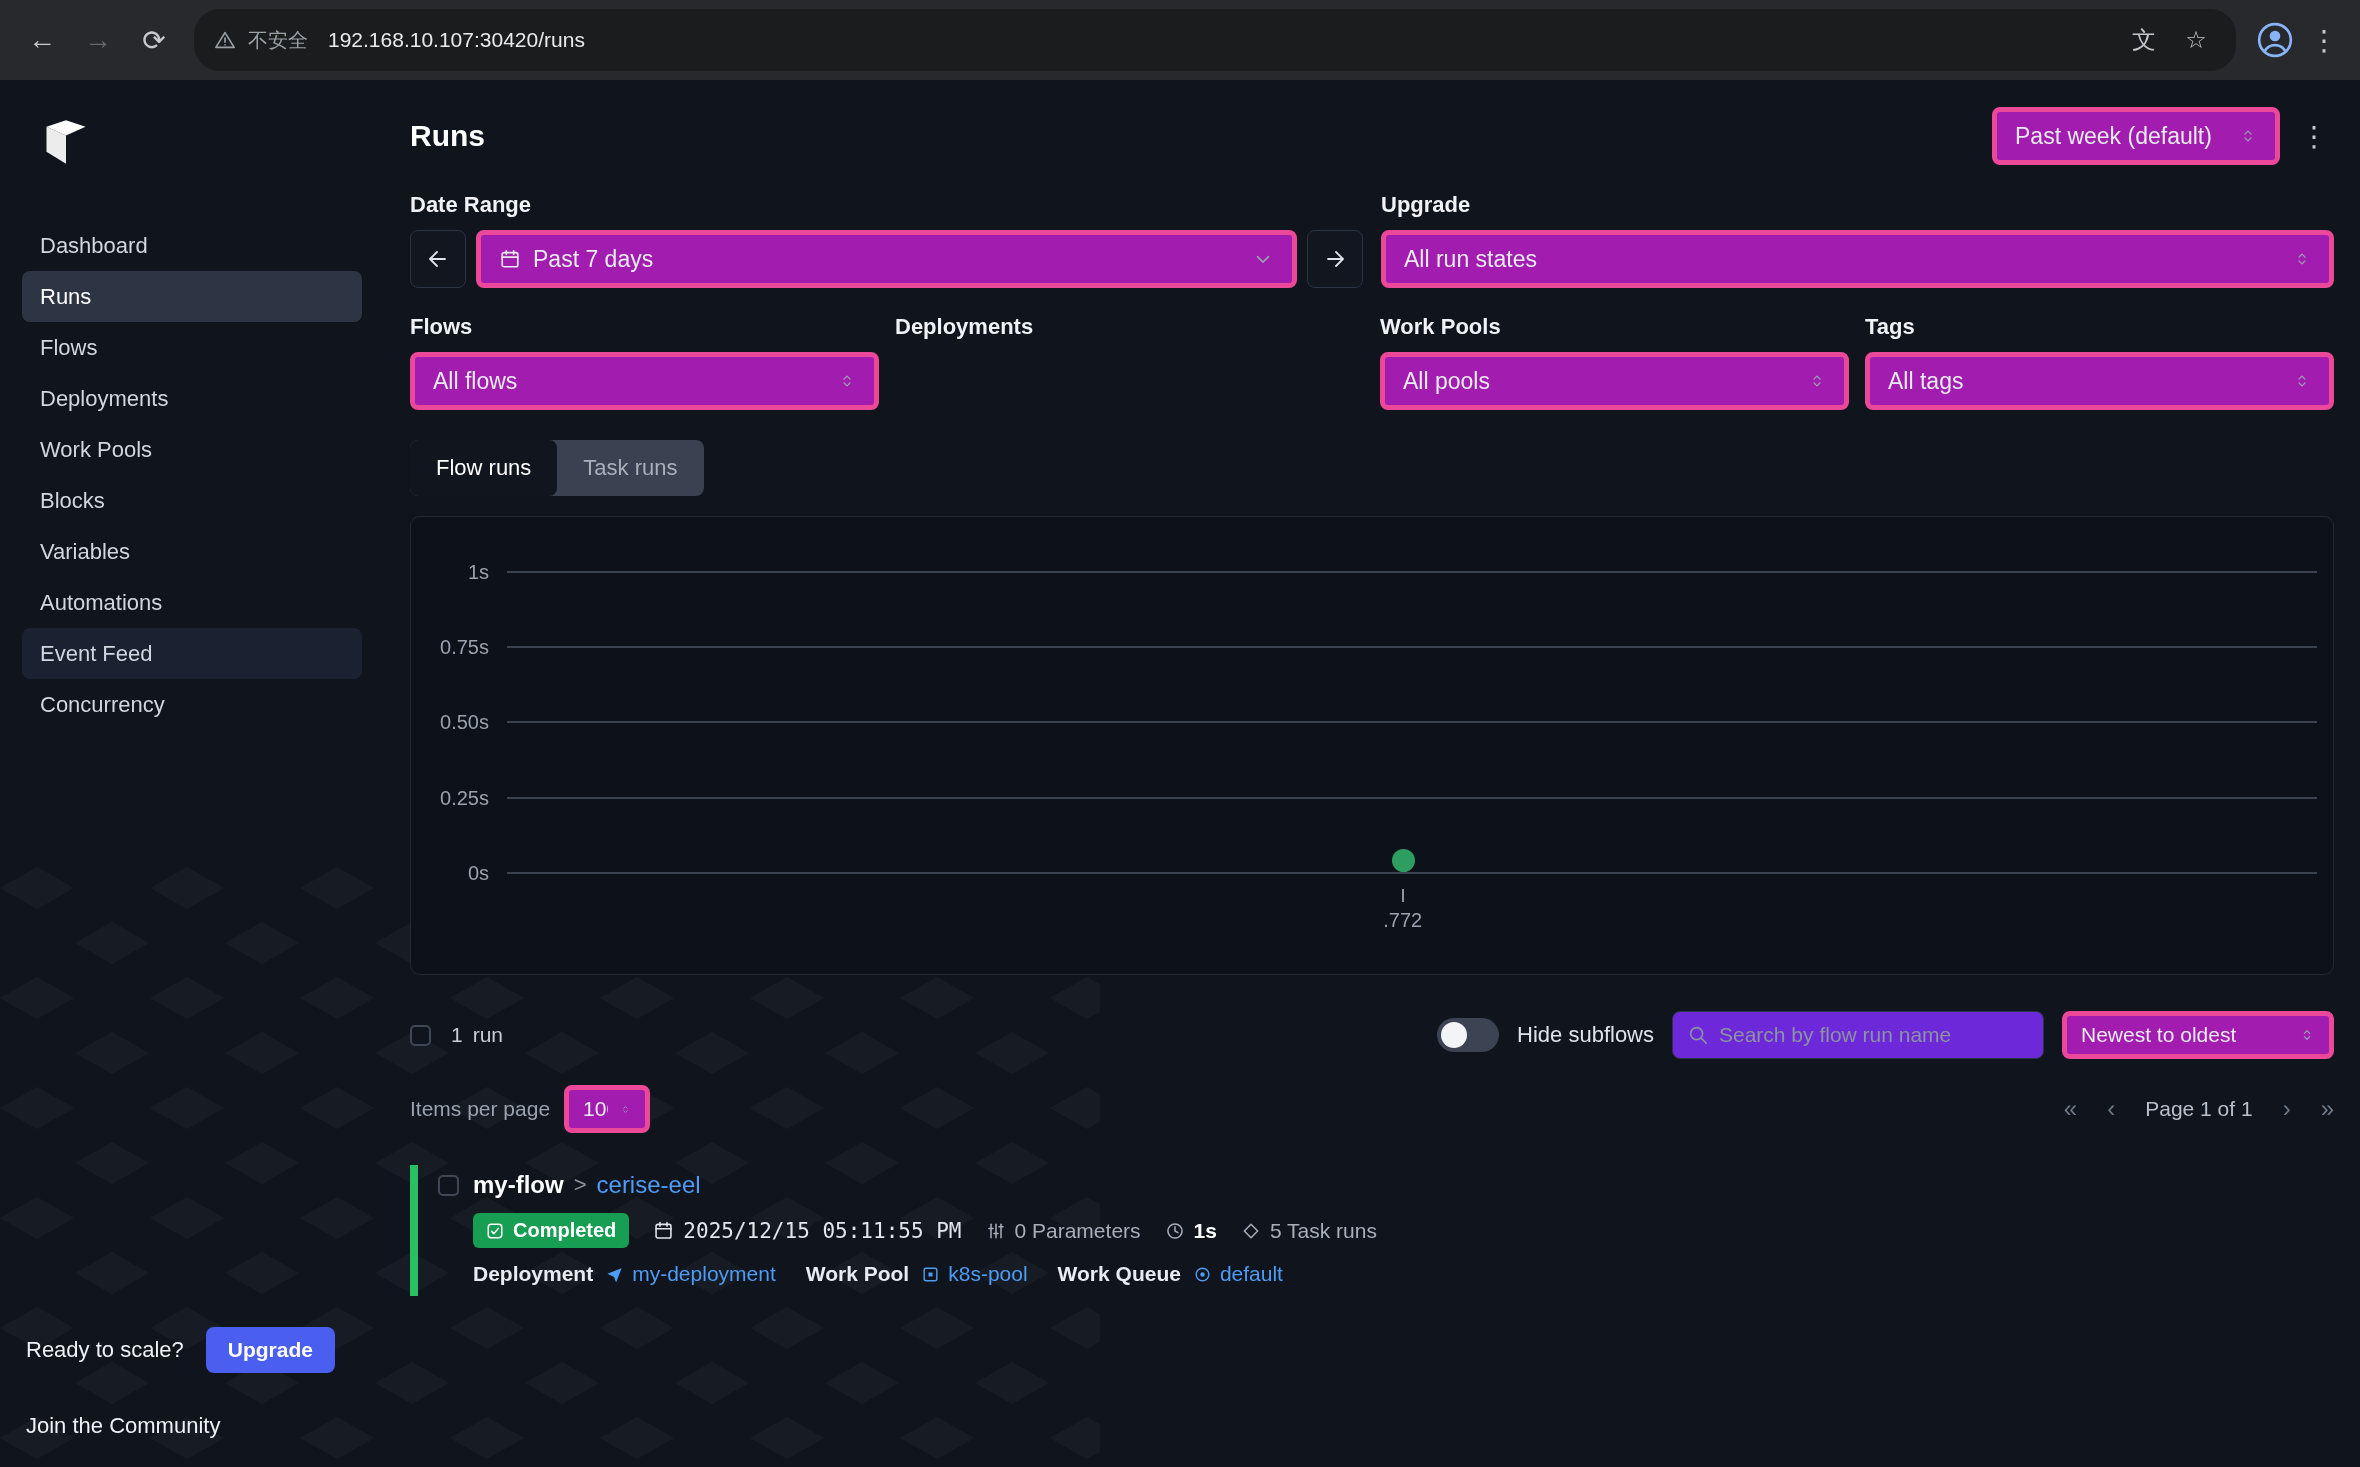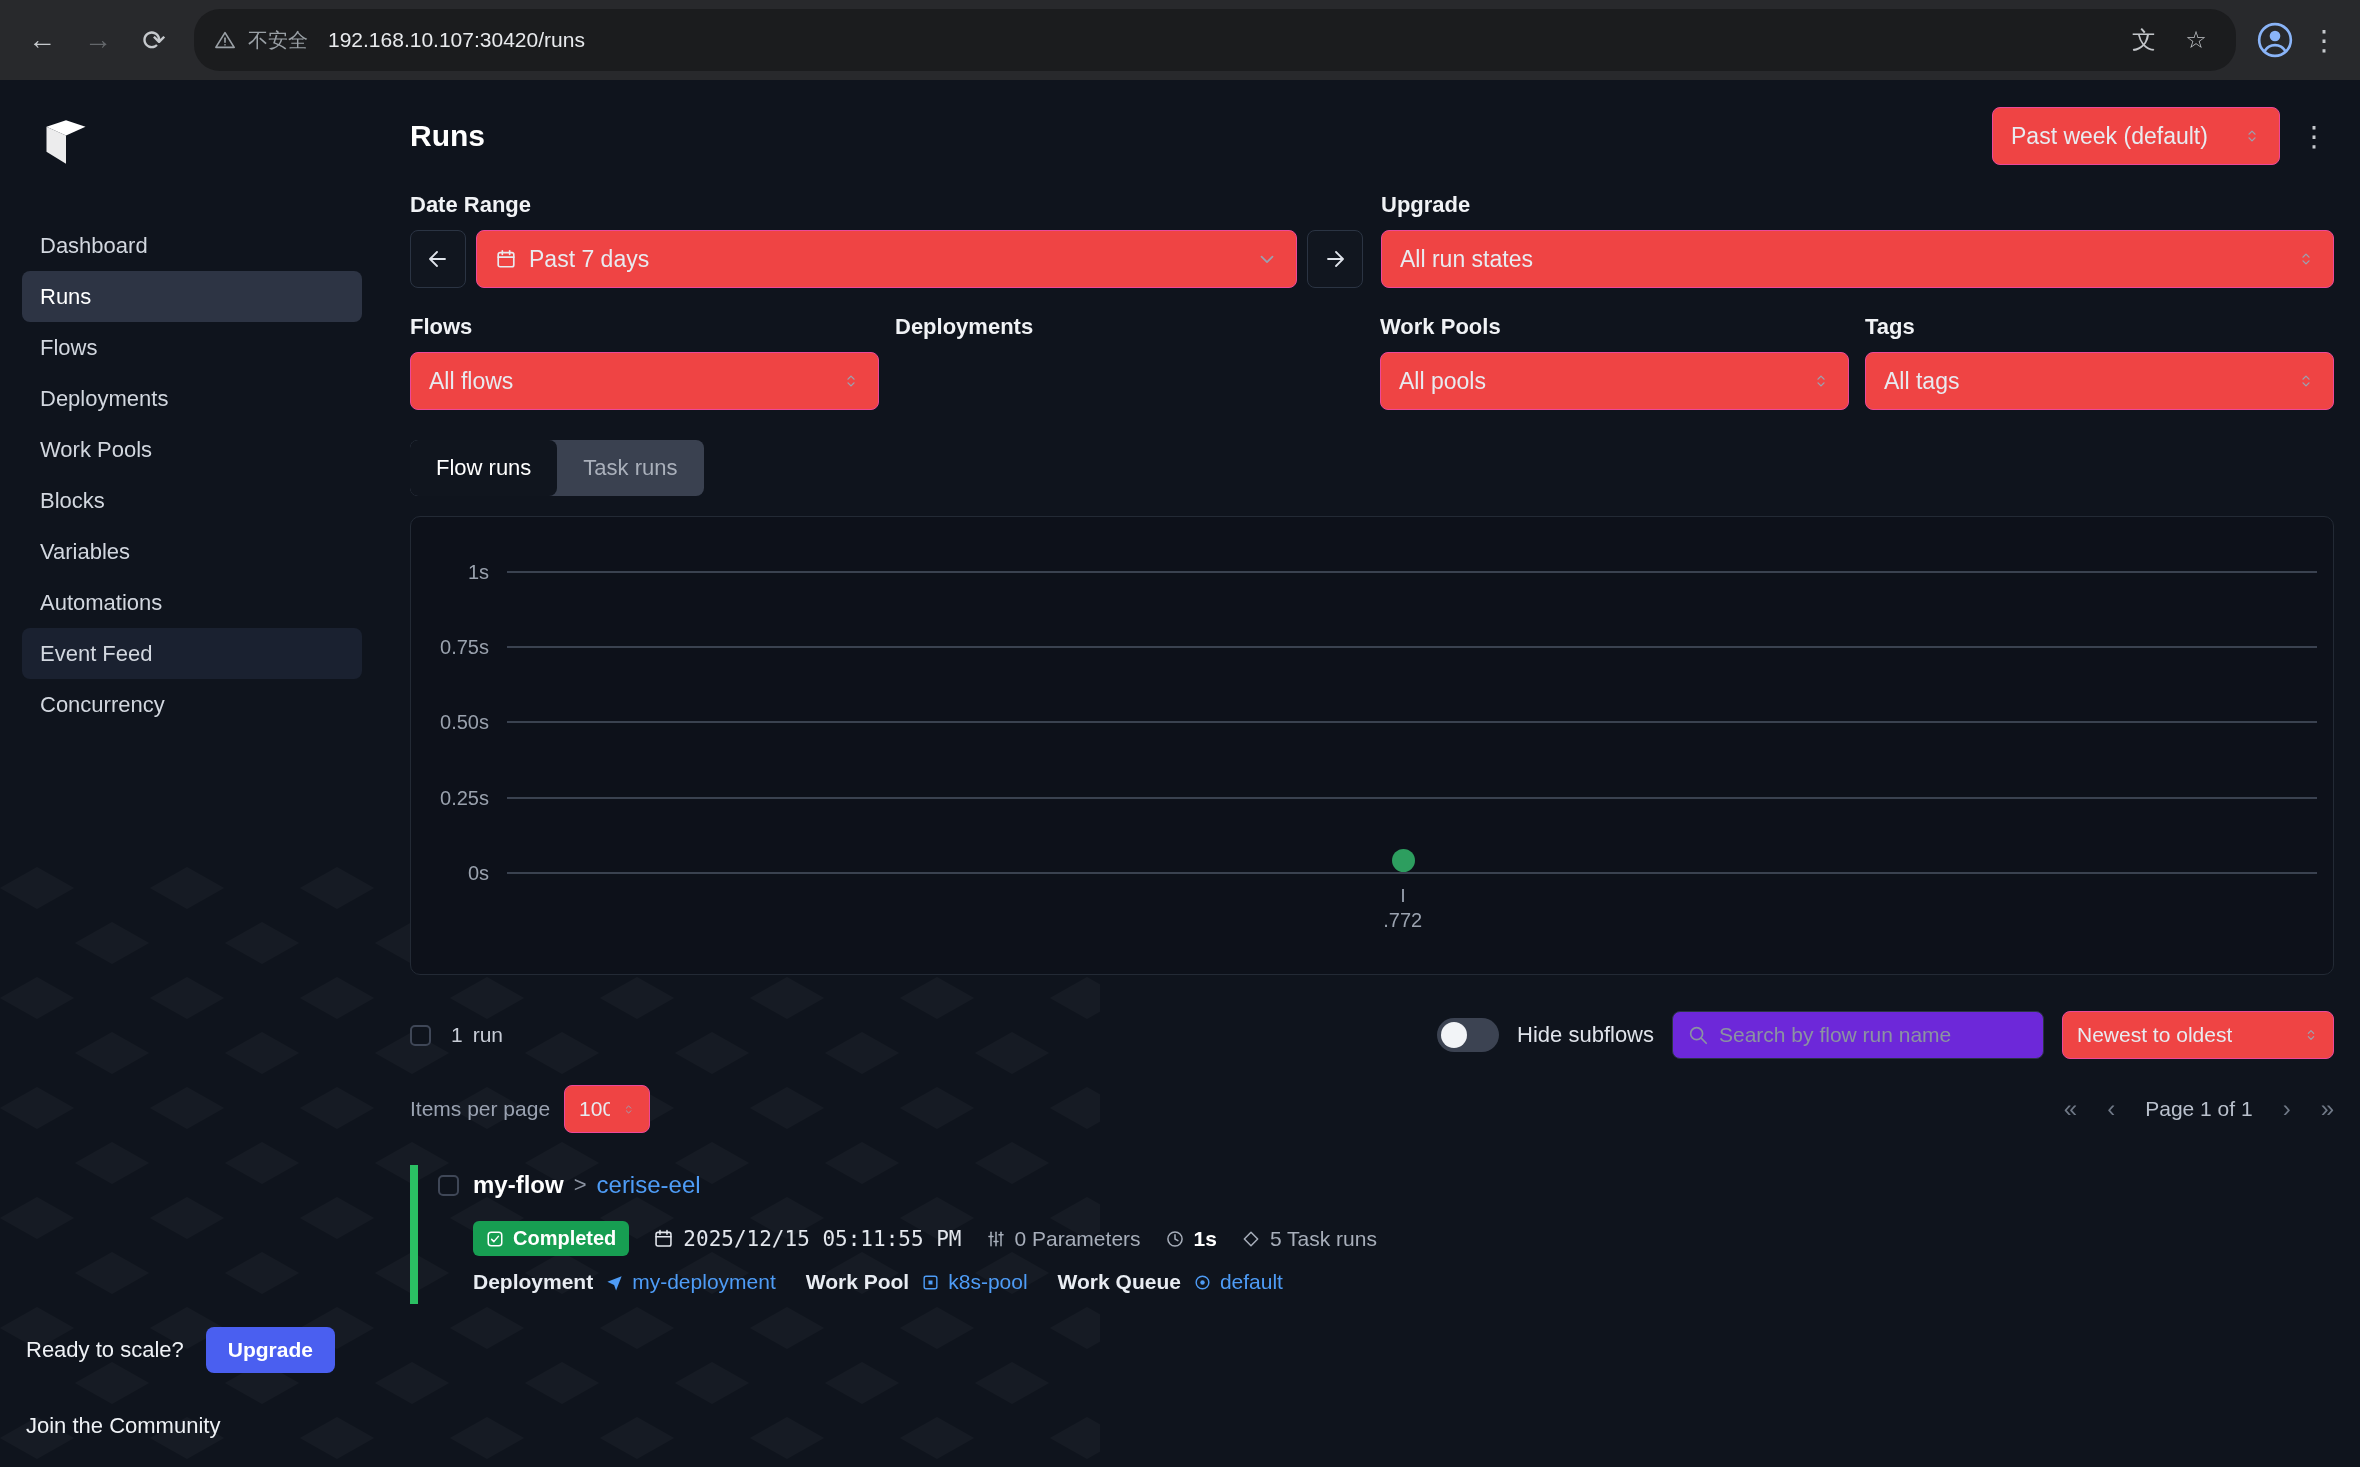--- a/index.html
+++ b/index.html
@@ -39,21 +39,21 @@
   .scale-text { font-size:22px; color:#eef1f5; }
   .upgrade-btn { background:#4a5ff0; color:#fff; font-size:21px; font-weight:bold; border:none; border-radius:8px; padding:11px 22px; cursor:pointer; }
   .community { margin-top:40px; font-size:22px; color:#eef1f5; cursor:pointer; }
 
   
   .main { flex:1; min-width:0; padding:0 26px; position:relative; z-index:1; }
   .page-header { margin-top:24px; height:64px; display:flex; align-items:center; justify-content:space-between; }
   .page-title { font-size:30px; font-weight:bold; color:#ffffff; }
   .header-right { display:flex; align-items:center; gap:14px; }
 
-  .field { height:58px; background:#ef4444; border:1px solid #ec4899; border-radius:8px; display:flex; align-items:center; padding:0 18px; gap:12px; font-size:23px; color:#e8ebf0; cursor:pointer; }
+  .field { height:58px; background:#a21caf; border:5px solid #ec4899; border-radius:8px; display:flex; align-items:center; padding:0 18px; gap:12px; font-size:23px; color:#e8ebf0; cursor:pointer; }
   .field .fval { white-space:nowrap; overflow:hidden; }
   .field .tail { margin-left:auto; color:#9aa2b1; }
   .field.small { height:48px; font-size:21px; padding:0 14px; }
 
   .flabel { font-size:22px; font-weight:bold; color:#f0f2f5; }
   .filters-top { display:grid; grid-template-columns:1fr 1fr; gap:18px; margin-top:24px; }
   .filters-top .flabel { margin-bottom:12px; }
   .date-row { display:flex; gap:10px; }
   .sq-btn { width:56px; height:58px; flex:0 0 auto; background:#11161f; border:1px solid #2b3443; border-radius:8px; display:grid; place-items:center; color:#dfe3ea; cursor:pointer; }
   .date-row .field { flex:1; }
@@ -95,21 +95,21 @@
   .pg-btn { font-size:24px; color:#6f7886; cursor:pointer; }
   .pg-label { font-size:21px; color:#b9c0cc; }
 
   
   .run-card { margin-top:32px; border-left:8px solid #2bbf63; padding:6px 0 10px 20px; }
   .rc-row1 { display:flex; align-items:center; gap:14px; }
   .rc-title { display:flex; align-items:center; gap:10px; font-size:24px; }
   .flow-name { font-weight:bold; color:#ffffff; cursor:pointer; }
   .crumb-sep { color:#8b93a1; font-size:22px; }
   .run-link { color:#4e9cf6; cursor:pointer; }
-  .rc-row2 { margin-top:22px; margin-left:35px; display:flex; align-items:center; gap:24px; }
+  .rc-row2 { margin-top:14px; margin-left:35px; display:flex; align-items:center; gap:24px; }
   .badge { display:inline-flex; align-items:center; gap:9px; background:#179e52; color:#fff; border-radius:6px; padding:6px 13px; font-size:20px; font-weight:bold; }
   .meta { display:flex; align-items:center; gap:9px; font-size:21px; color:#a7aeba; }
   .meta.bright { color:#e2e6ec; }
   .meta .mono { font-family:"DejaVu Sans Mono", monospace; font-size:21px; color:#e2e6ec; }
   .meta .strong { color:#ffffff; font-weight:bold; }
   .rc-row3 { margin-top:14px; margin-left:35px; display:flex; align-items:center; gap:12px; font-size:21px; }
   .kv-label { font-weight:bold; color:#e8ecf2; }
   .kv-link { display:flex; align-items:center; gap:8px; color:#4e9cf6; cursor:pointer; margin-right:18px; }
 </style>
 </head>

